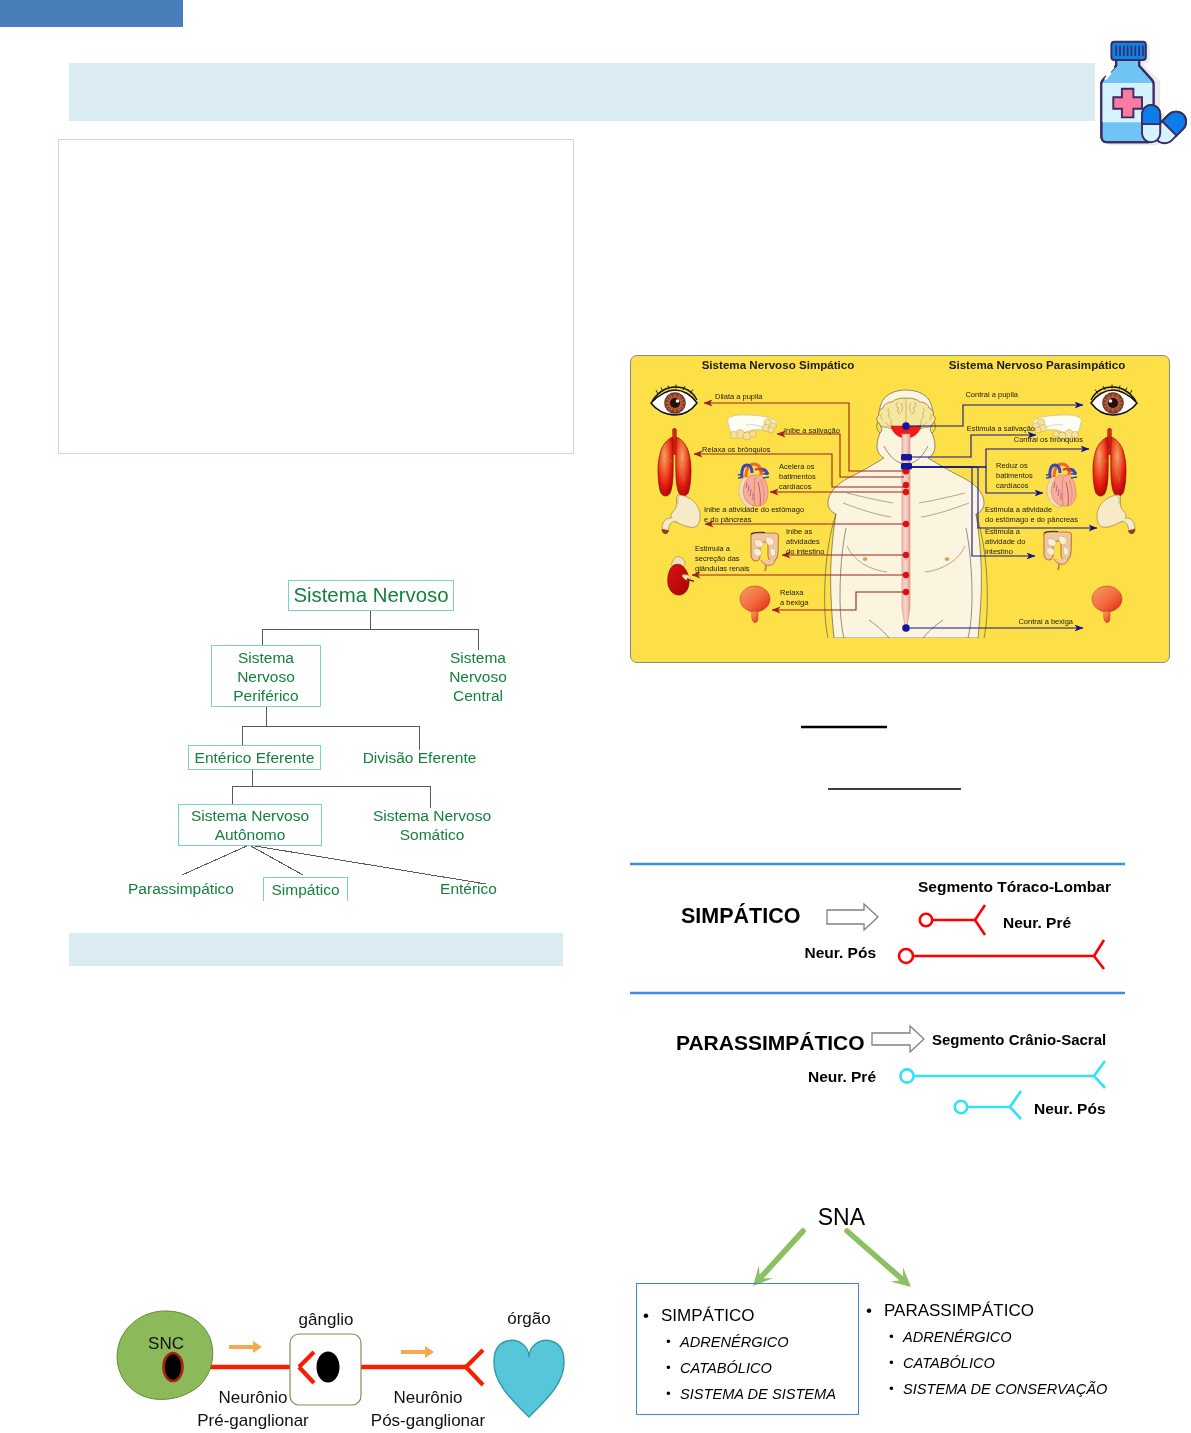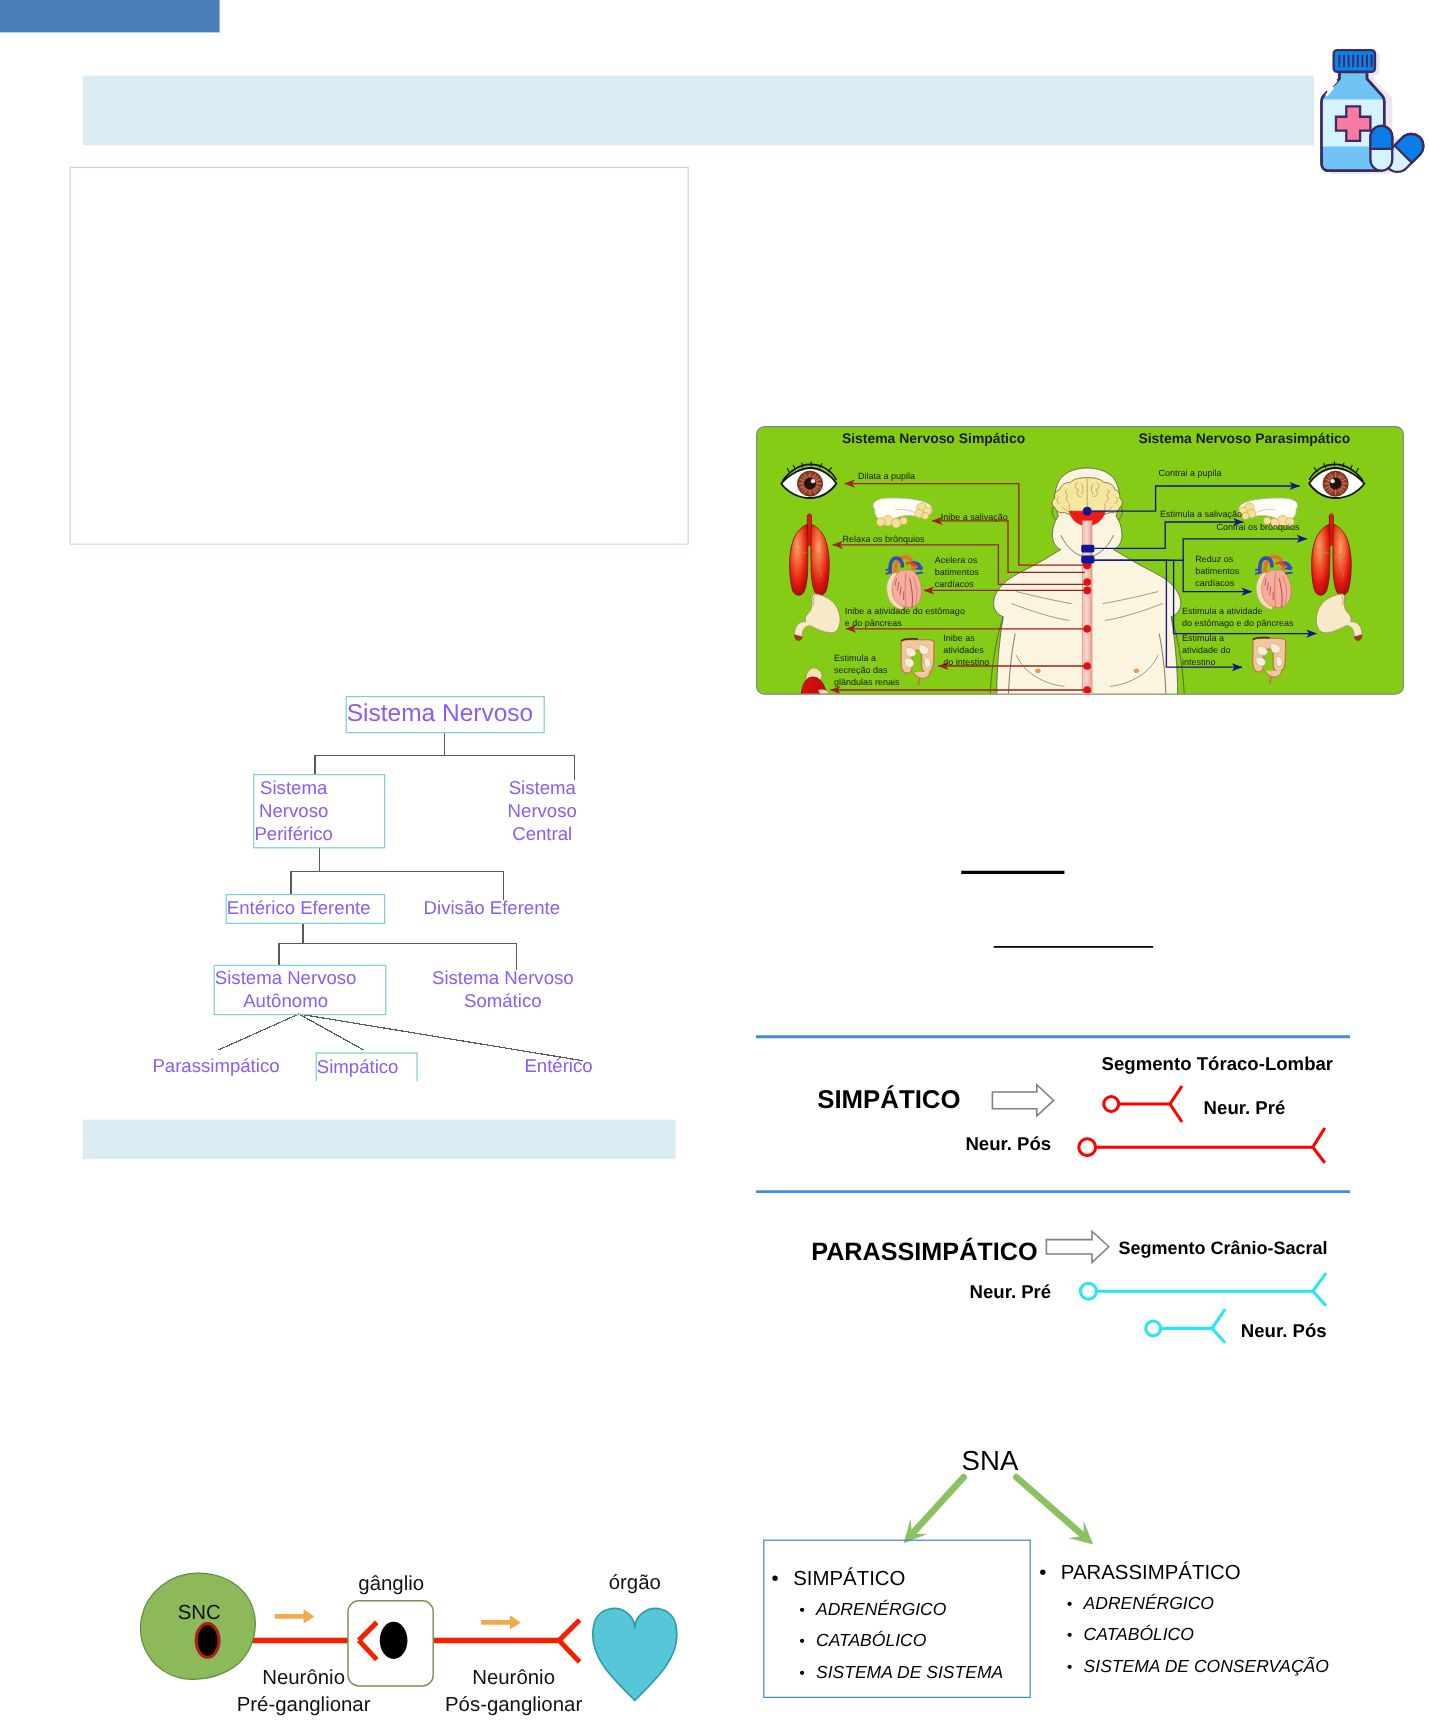--- a/index.html
+++ b/index.html
@@ -1,42 +1,42 @@
 <!DOCTYPE html>
 <html><head>
 <meta charset="utf-8">
 <style>
   html,body{margin:0;padding:0;}
   body{width:1191px;height:1433px;background:#fff;position:relative;overflow:hidden;
        font-family:"Liberation Sans",sans-serif;-webkit-font-smoothing:antialiased;}
   .abs{position:absolute;}
-  .tnode{display:flex;align-items:center;text-align:center;
-         font-size:15.5px;color:#8b5cf6;line-height:19px;box-sizing:border-box;white-space:nowrap;}
+  .tnode{display:flex;align-items:center;justify-content:center;text-align:center;
+         font-size:15.5px;color:#15803d;line-height:19px;box-sizing:border-box;white-space:nowrap;}
   .tnode.hl{border:1px solid #7ad0d3;}
   .tnode.nobottom{border-bottom:none;}
   .snalist{position:absolute;margin:0;padding:0;list-style:none;font-size:17px;color:#000;}
   .snalist li{position:relative;padding-left:24px;line-height:27px;white-space:nowrap;}
   .snalist li::before{content:"\2022";position:absolute;left:6px;top:0;}
   .snalist .l2{position:static;margin:0 0 0 0px;padding:0;font-size:14.6px;font-style:italic;}
   .snalist .l2 li{line-height:26px;padding-left:19px;}
   .snalist .l2 li::before{content:"\2022";left:5px;font-size:13px;}
 </style>
 </head>
 <body>
 
 <div class="abs" style="left:0;top:0;width:183px;height:27px;background:#4a7ebb;"></div>
 
 <div class="abs" style="left:69px;top:63px;width:1026px;height:58px;background:#daebf1;"></div>
 
 <div class="abs" style="left:58px;top:139px;width:516px;height:315px;border:1px solid #c6d9ec;box-sizing:border-box;"></div>
 
 <div class="abs" style="left:69px;top:933px;width:494px;height:33px;background:#daebf1;"></div>
 
-<div class="abs" style="left:630px;top:355px;width:540px;height:224px;border:1px solid #888;border-radius:7px;
-            box-sizing:border-box;overflow:hidden;background:#84cc16;">
+<div class="abs" style="left:630px;top:355px;width:540px;height:308px;border:1px solid #888;border-radius:7px;
+            box-sizing:border-box;overflow:hidden;background:#fde047;">
   <svg width="538" height="282" viewBox="0 0 538 282" style="position:absolute;left:0;top:0;">
     <defs>
       <radialGradient id="lungG" cx="0.42" cy="0.33" r="0.72">
         <stop offset="0%" stop-color="#f8a068"></stop>
           <stop offset="38%" stop-color="#f05a2c"></stop>
         <stop offset="72%" stop-color="#e01810"></stop>
           <stop offset="100%" stop-color="#a80808"></stop>
       </radialGradient>
       <linearGradient id="bladG" x1="0" y1="0" x2="1" y2="1">
         <stop offset="0%" stop-color="#f5a06a"></stop>
@@ -468,21 +468,21 @@
 <div class="abs" style="left:620px;top:1185px;width:560px;height:248px;">
   <svg width="560" height="248" viewBox="0 0 560 248" style="position:absolute;left:0;top:0;">
     <g>
       <path d="M183.0 46.0 L140.9 92.3" stroke="#8cc163" stroke-width="5.6" stroke-linecap="round" fill="none"></path>
       <path d="M133.0 101.0 L138.8 80.6 L140.0 93.3 L152.8 93.3 Z" fill="#8cc163"></path>
       <path d="M227.0 46.0 L282.1 94.2" stroke="#8cc163" stroke-width="5.6" stroke-linecap="round" fill="none"></path>
       <path d="M291.0 102.0 L270.4 96.6 L283.1 95.1 L283.0 82.3 Z" fill="#8cc163"></path>
     </g>
   </svg>
 
-  <div class="abs" style="left:165px;top:19px;width:80px;text-align:center;font-size:23px;color:#000;">
+  <div class="abs" style="left:165px;top:19px;width:80px;text-align:right;font-size:23px;color:#000;">
     <span>SNA</span>
   </div>
 
   <div class="abs" style="left:16px;top:98px;width:223px;height:132px;border:1.6px solid #3a87d4;
               box-sizing:border-box;"></div>
 
   <ul class="snalist l1" style="left:17px;top:117px;">
     <li><span>SIMPÁTICO</span>
       <ul class="snalist l2">
         <li><span>ADRENÉRGICO</span></li>

